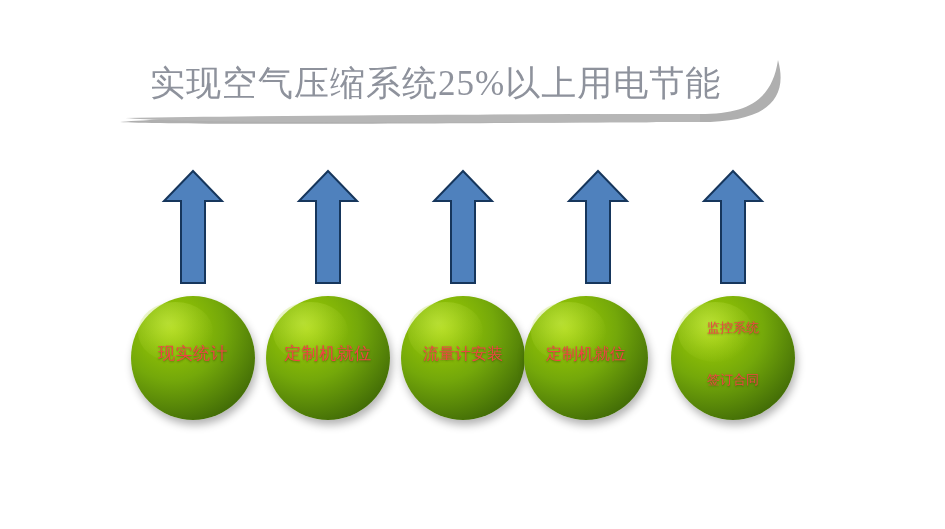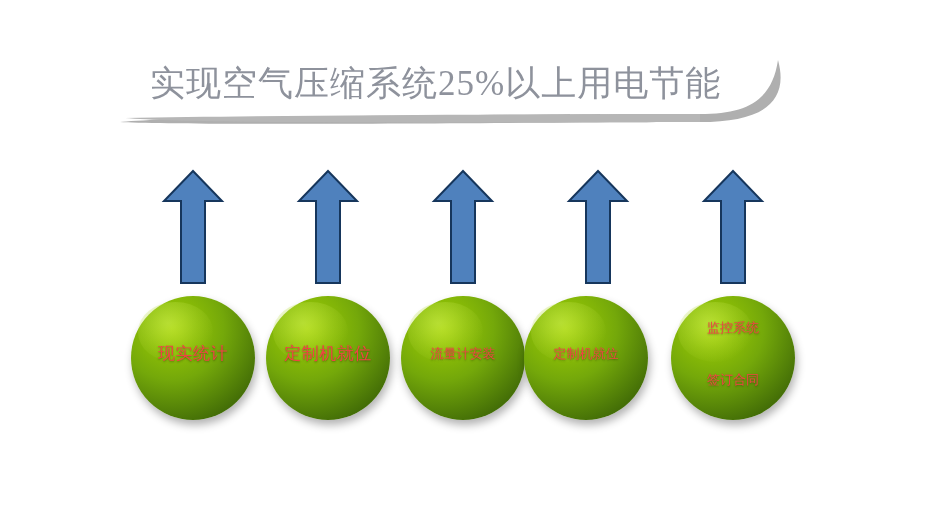--- a/index.html
+++ b/index.html
@@ -105,21 +105,21 @@
     padding-bottom: 8px;
     box-sizing: border-box;
     color: #ef4444;
     font-family: Liberation Serif, serif;
     font-size: 17px;
     line-height: 1.22;
     letter-spacing: 0.5px;
     text-shadow: 0 1px 2px rgba(0,0,0,0.35);
     white-space: nowrap;
   }
-  .node-label.small { font-size: 13px; letter-spacing: 0px; }
+  .node-label.small { font-size: 16px; letter-spacing: 0px; }
   .node-label.two-line { font-size: 13px; letter-spacing: 0px; gap: 36px; }
 </style>
 </head>
 <body>
 
 <div id="slide">
 
   <div id="title-block">
     <svg id="title-swoosh" viewBox="0 0 945 120" preserveAspectRatio="none">
       <path d="M120,92

